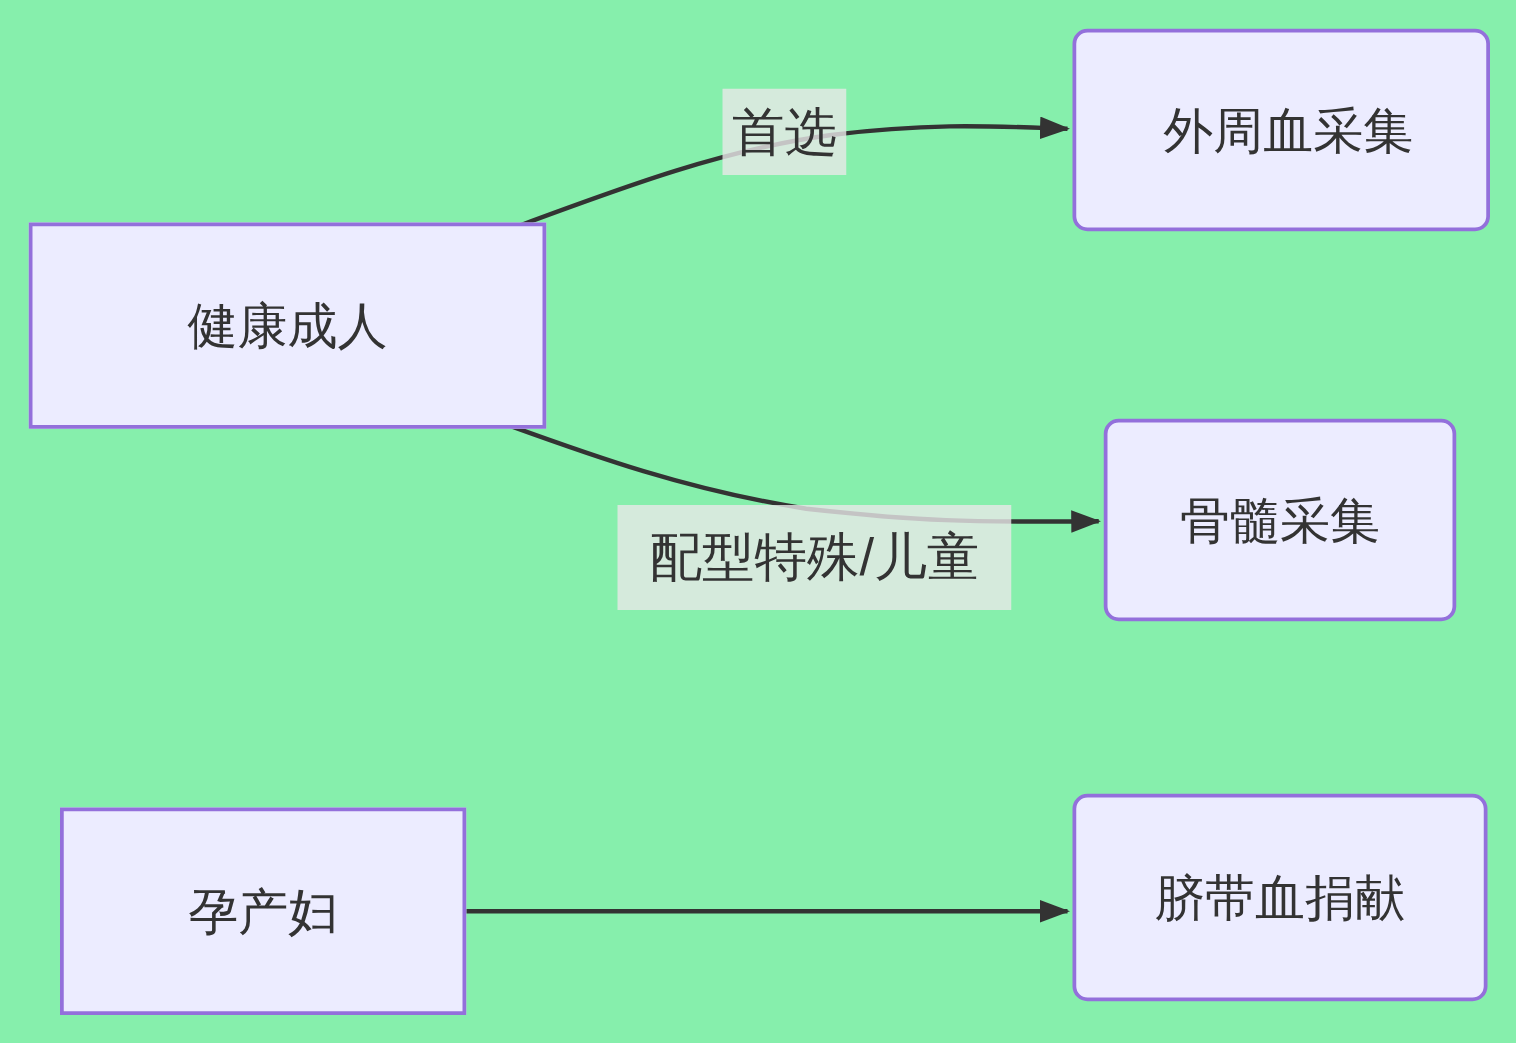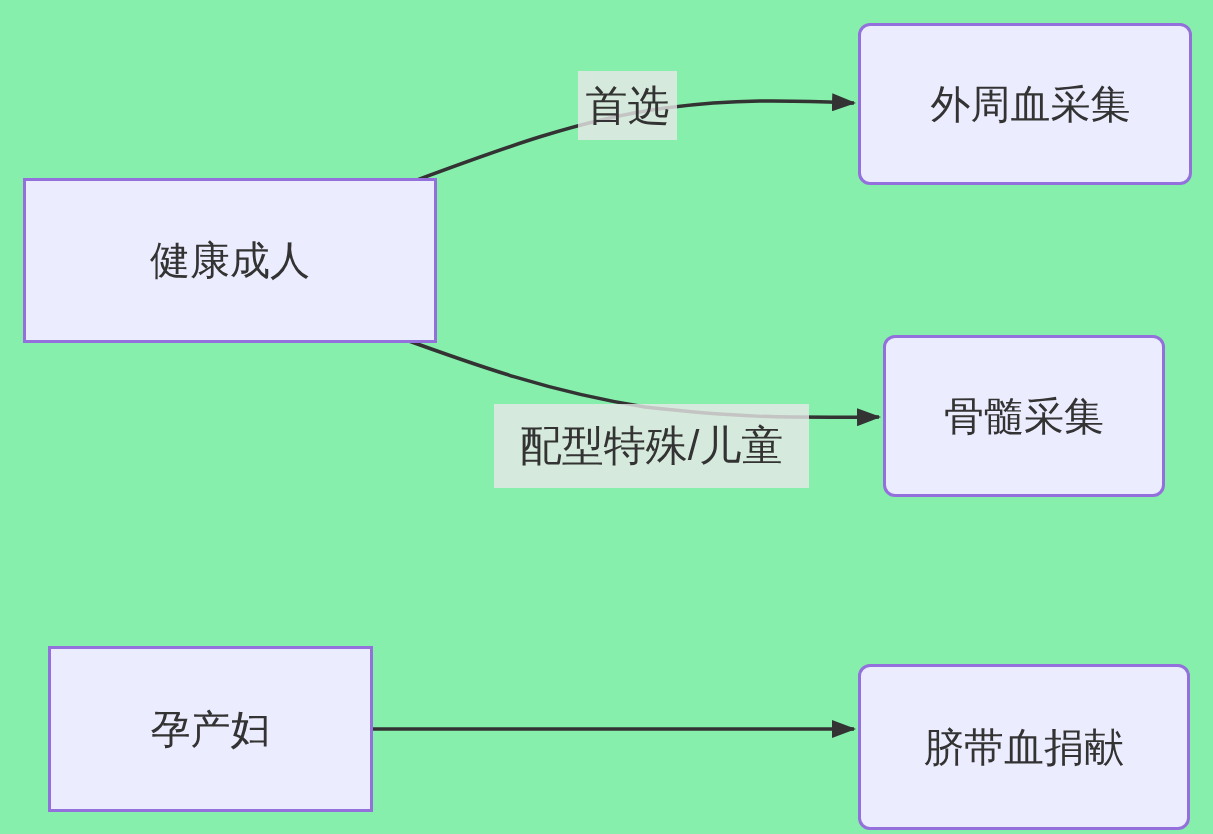--- a/index.html
+++ b/index.html
@@ -54,21 +54,21 @@
     align-items: center;
     justify-content: center;
     white-space: nowrap;
     z-index: 2;
   }
   
   #node-healthy-adult        { left: 23px;  top: 178px; width: 414px; height: 165px; }
   #node-peripheral-blood     { left: 858px; top: 23px;  width: 334px; height: 162px; padding-left: 11px; }
   #node-bone-marrow          { left: 883px; top: 335px; width: 282px; height: 162px; }
   #node-pregnant-woman       { left: 48px;  top: 646px; width: 325px; height: 166px; }
-  #node-cord-blood           { left: 858px; top: 664px; width: 332px; height: 166px; }
+  #node-cord-blood           { left: 858px; top: 635px; width: 332px; height: 166px; }
   
   #edge-label-0 { left: 578px; top: 71px;  width: 99px;  height: 69px; }
   #edge-label-1 { left: 470px; top: 404px; width: 315px; height: 84px; margin-left: 24px; }
 </style>
 </head>
 <body>
 
 <div class="canvas">
 
   <svg class="edges-layer" viewBox="0 0 1213 834" xmlns="http://www.w3.org/2000/svg">

